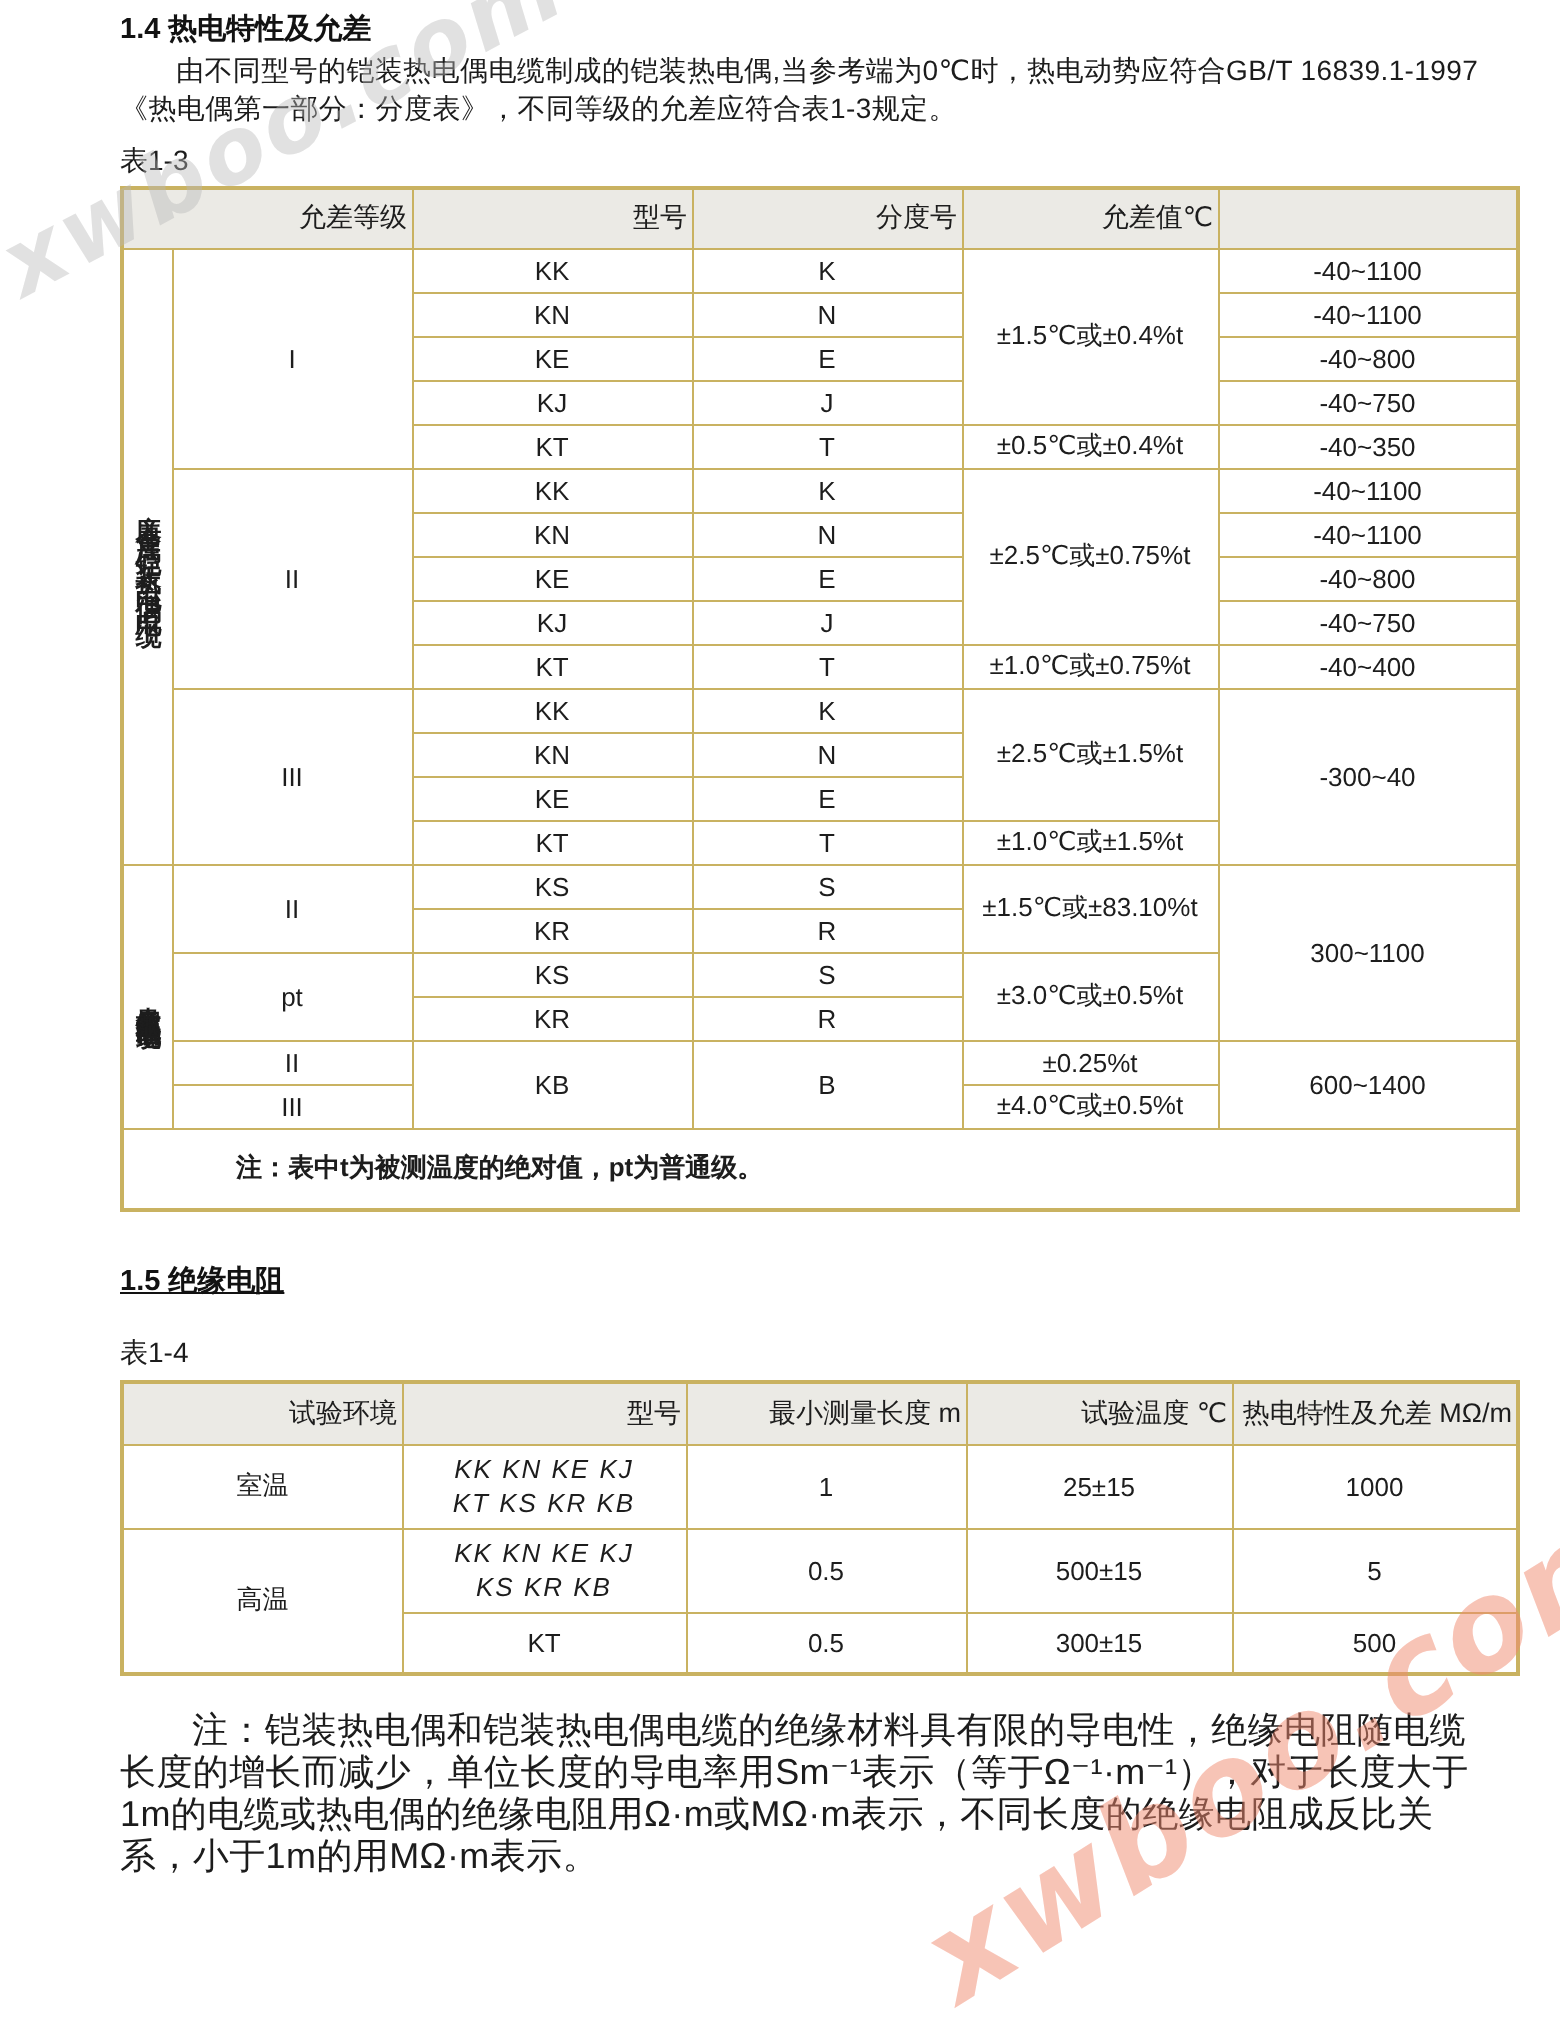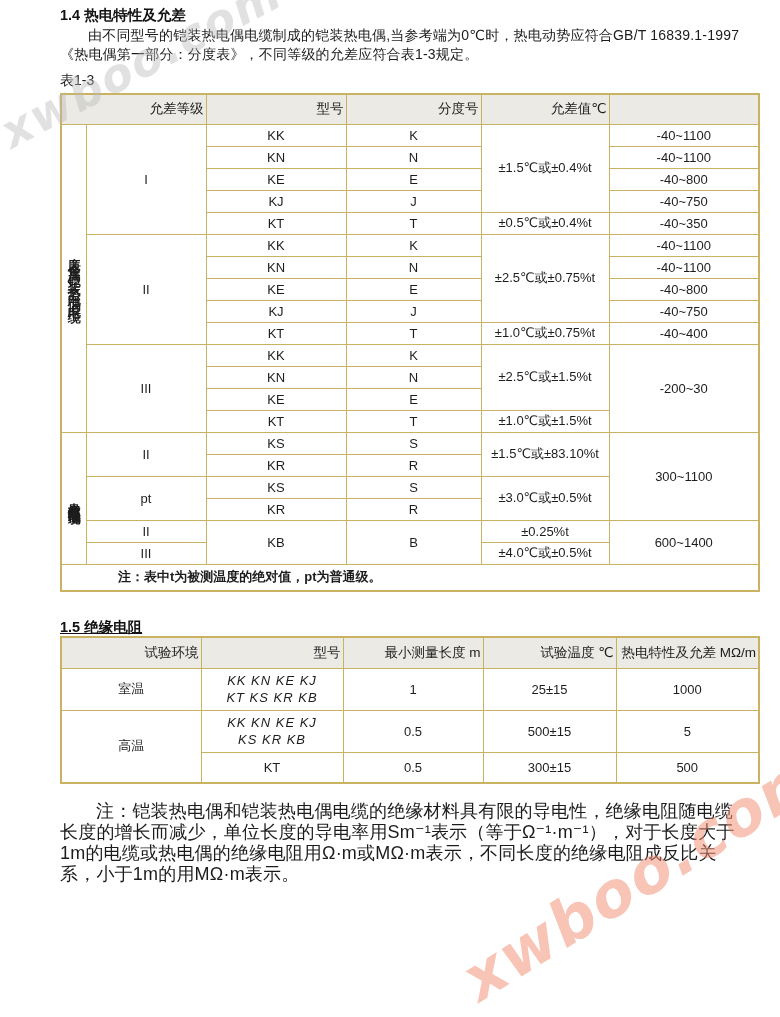--- a/index.html
+++ b/index.html
@@ -45,21 +45,21 @@
     writing-mode:vertical-rl;
     text-orientation:upright;
     white-space:nowrap;
     font-size:13px;font-weight:600;
   }
   .vlab1{letter-spacing:6px;}
   .vlab2{font-size:12.5px;letter-spacing:1px;}
 
   .notecell{
     text-align:left;padding-left:56px;
-    font-weight:600;font-size:13px;height:27px;background:#fff;
+    font-weight:600;font-size:13px;height:41px;background:#fff;
   }
   .models{white-space:pre-line;line-height:17px;letter-spacing:1px;font-style:italic;}
 
   .h15{margin-top:26px;text-decoration:underline;}
   .bottom-note{margin-top:17px;font-size:18px;line-height:21px;text-indent:2em;letter-spacing:0.2px;}
 
   .wm{
     position:absolute;z-index:2;pointer-events:none;white-space:nowrap;
     font-family:"DejaVu Sans",sans-serif;font-weight:bold;font-style:italic;
   }
@@ -165,21 +165,21 @@
           <td>KT</td>
           <td>T</td>
           <td>±1.0℃或±0.75%t</td>
           <td>-40~400</td>
         </tr>
         <tr>
           <td rowspan="4">III</td>
           <td>KK</td>
           <td>K</td>
           <td rowspan="3">±2.5℃或±1.5%t</td>
-          <td rowspan="4">-200~30</td>
+          <td rowspan="4">-300~40</td>
         </tr>
         <tr>
           <td>KN</td>
           <td>N</td>
         </tr>
         <tr>
           <td>KE</td>
           <td>E</td>
         </tr>
         <tr>
@@ -221,20 +221,21 @@
           <td>±4.0℃或±0.5%t</td>
         </tr>
         <tr>
           <td colspan="6" class="notecell">注：表中t为被测温度的绝对值，pt为普通级。</td>
         </tr>
       </tbody>
     </table>
 
     <div class="sec-heading h15">1.5 绝缘电阻</div>
 
+    <div class="tbl-caption cap14">表1-4</div>
 
     <table id="t14">
       <colgroup>
         <col style="width:140px">
           <col style="width:142px">
           <col style="width:140px">
         <col style="width:133px">
           <col style="width:143px">
       </colgroup>
       <thead>

